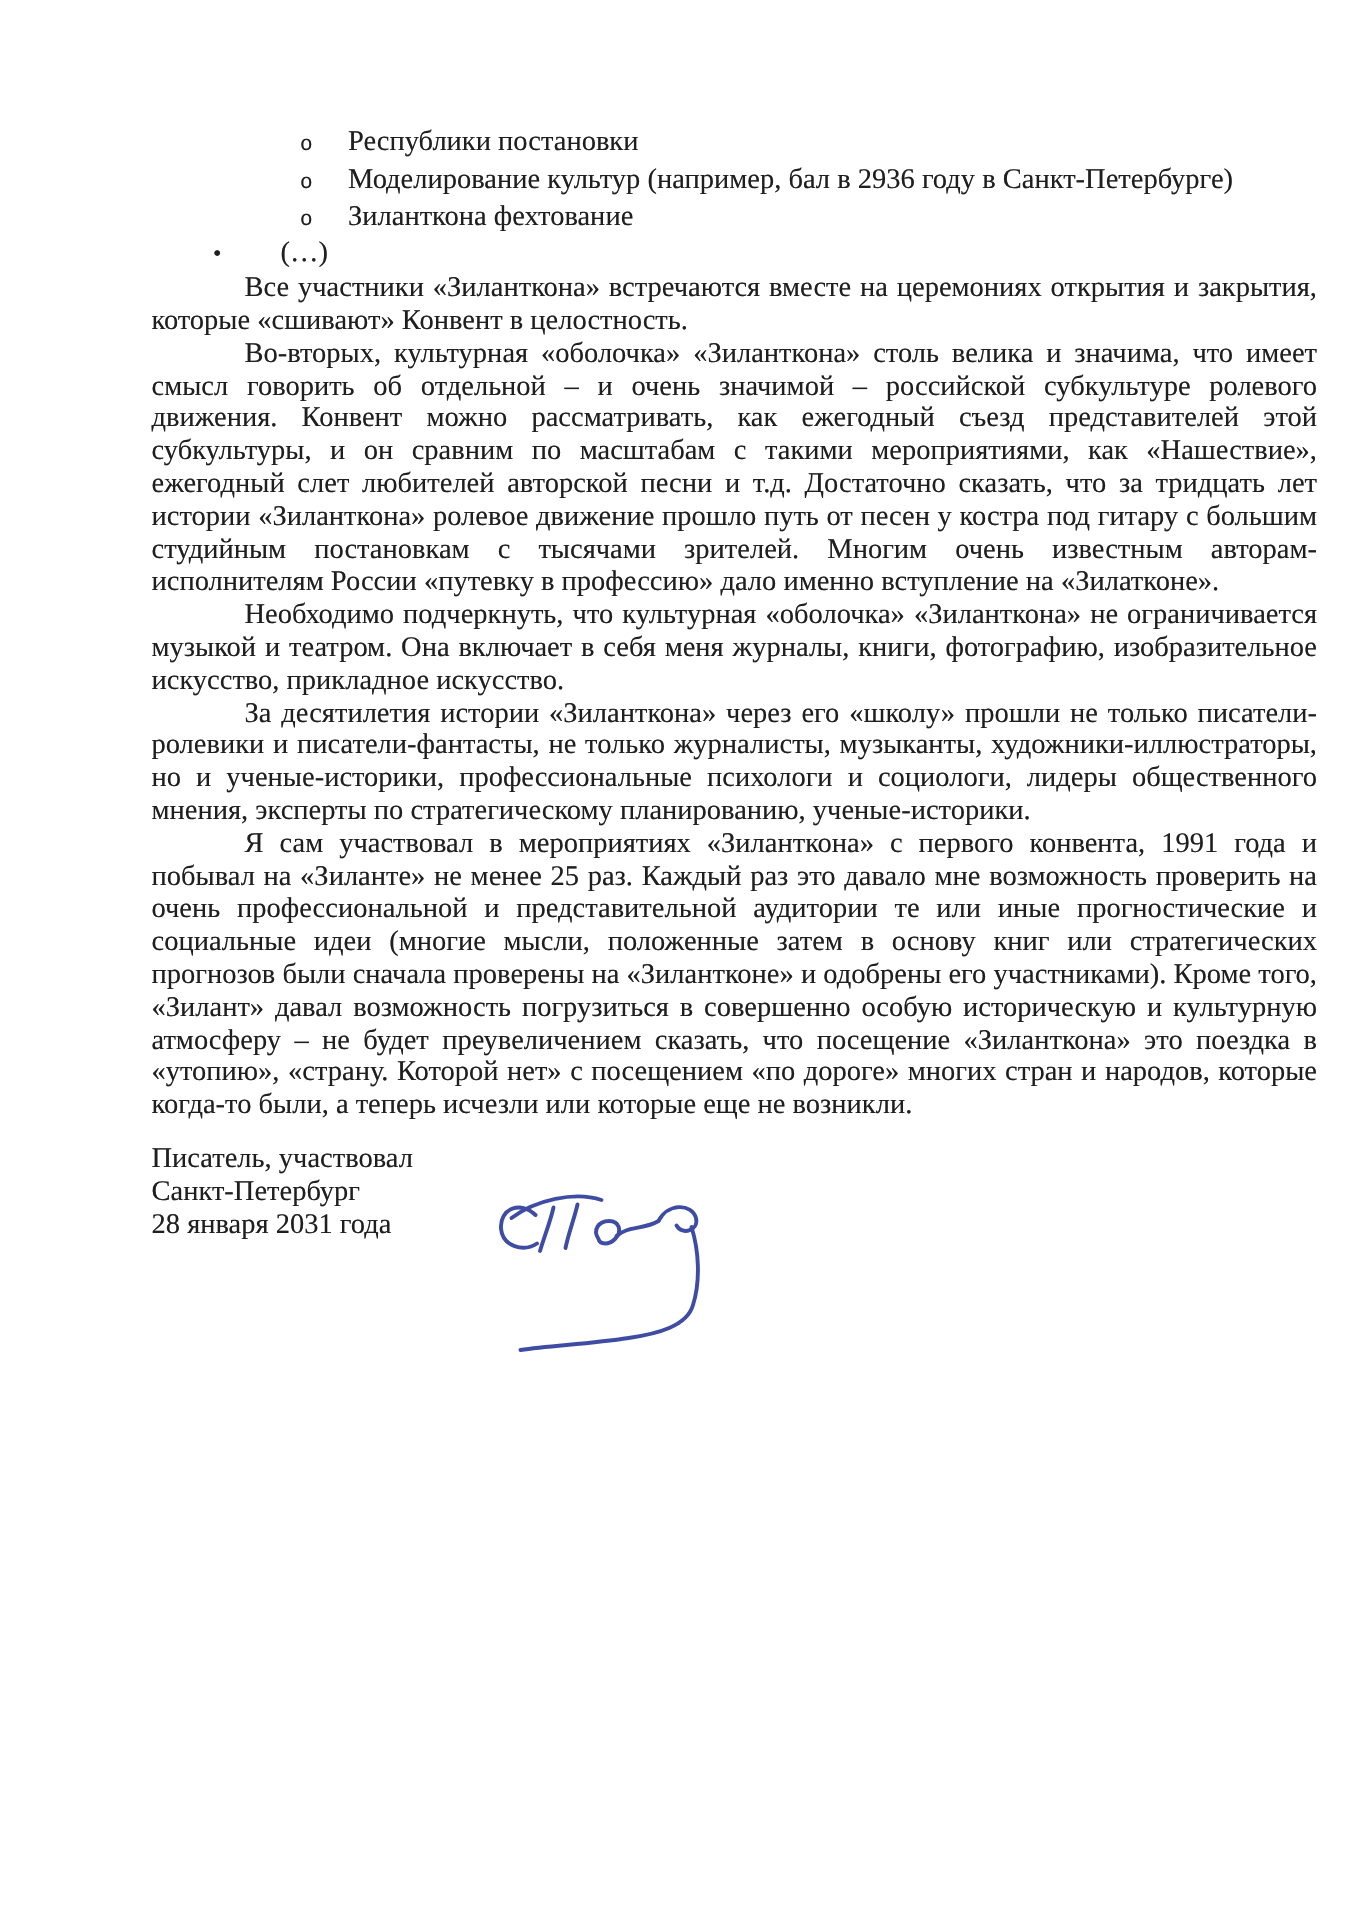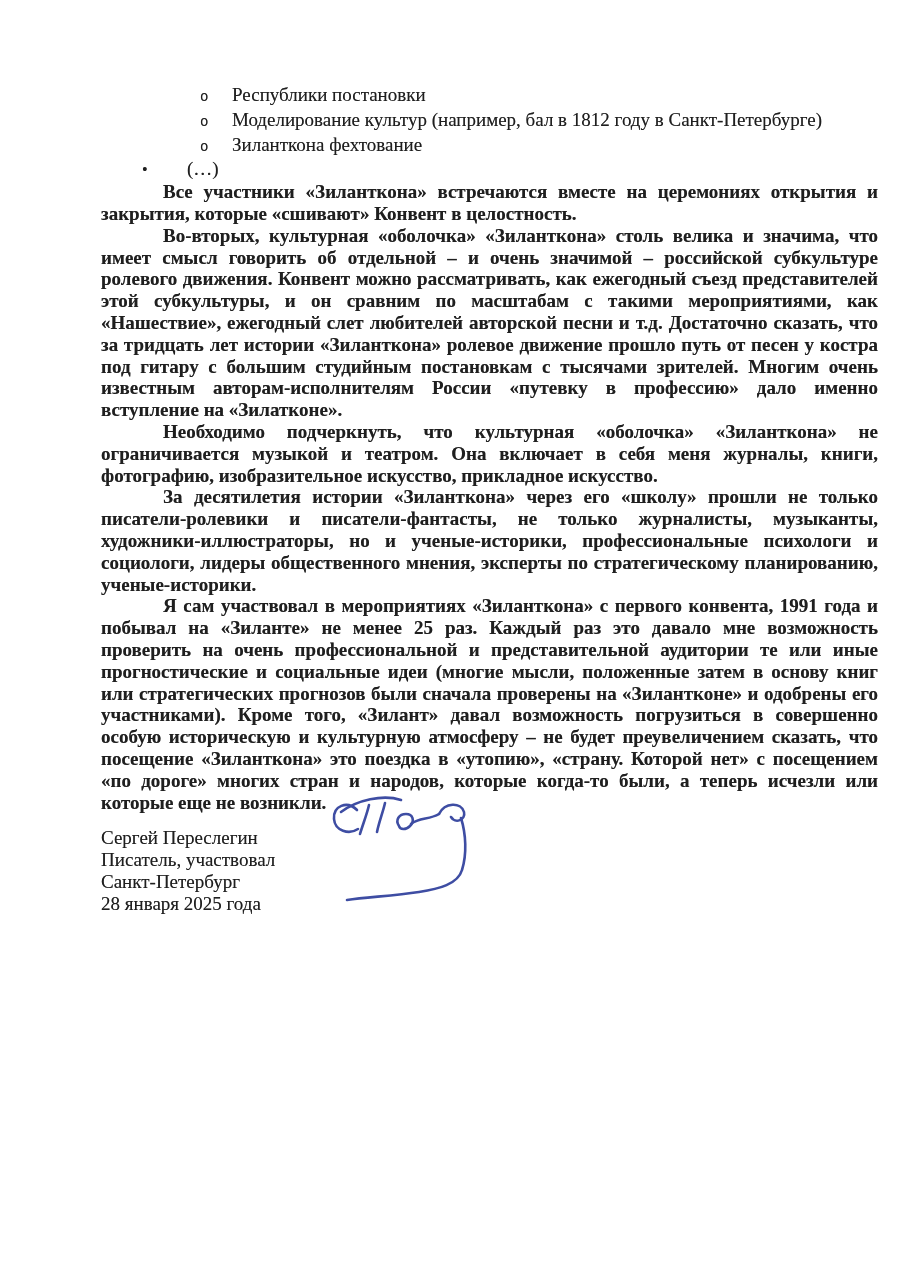--- a/index.html
+++ b/index.html
@@ -45,21 +45,20 @@
   .dot-marker {
     display: inline-block;
     width: 45px;
     flex: 0 0 45px;
     font-size: 16px;
   }
   .para {
     margin: 0;
     text-align: justify;
     text-indent: 62px;
-    font-weight: bold;
   }
   .sig-block {
     margin-top: 14px;
   }
   .signature-svg {
     position: absolute;
     left: 327px;
     top: 788px;
     width: 150px;
     height: 118px;
@@ -77,43 +76,42 @@
 
 <div class="page" style="color: rgb(31, 31, 31); background: rgb(255, 255, 255);">
   <div class="content">
 
     <div class="sub-row">
       <span class="o-marker">o</span>
       <span>Республики постановки</span>
     </div>
     <div class="sub-row">
       <span class="o-marker">o</span>
-      <span>Моделирование культур (например, бал в 1812 году в Санкт-Петербурге)</span>
+      <span>Моделирование культур (например, бал в 2936 году в Санкт-Петербурге)</span>
     </div>
     <div class="sub-row">
       <span class="o-marker">o</span>
       <span>Зиланткона фехтование</span>
     </div>
 
     <div class="bullet-row">
       <span class="dot-marker">•</span>
       <span>(…)</span>
     </div>
 
     <p class="para">Все участники «Зиланткона» встречаются вместе на церемониях открытия и закрытия, которые «сшивают» Конвент в целостность.</p>
     <p class="para">Во-вторых, культурная «оболочка» «Зиланткона» столь велика и значима, что имеет смысл говорить об отдельной – и очень значимой – российской субкультуре ролевого движения. Конвент можно рассматривать, как ежегодный съезд представителей этой субкультуры, и он сравним по масштабам с такими мероприятиями, как «Нашествие», ежегодный слет любителей авторской песни и т.д. Достаточно сказать, что за тридцать лет истории «Зиланткона» ролевое движение прошло путь от песен у костра под гитару с большим студийным постановкам с тысячами зрителей. Многим очень известным авторам-исполнителям России «путевку в профессию» дало именно вступление на «Зилатконе».</p>
     <p class="para">Необходимо подчеркнуть, что культурная «оболочка» «Зиланткона» не ограничивается музыкой и театром. Она включает в себя меня журналы, книги, фотографию, изобразительное искусство, прикладное искусство.</p>
     <p class="para">За десятилетия истории «Зиланткона» через его «школу» прошли не только писатели-ролевики и писатели-фантасты, не только журналисты, музыканты, художники-иллюстраторы, но и ученые-историки, профессиональные психологи и социологи, лидеры общественного мнения, эксперты по стратегическому планированию, ученые-историки.</p>
     <p class="para">Я сам участвовал в мероприятиях «Зиланткона» с первого конвента, 1991 года и побывал на «Зиланте» не менее 25 раз. Каждый раз это давало мне возможность проверить на очень профессиональной и представительной аудитории те или иные прогностические и социальные идеи (многие мысли, положенные затем в основу книг или стратегических прогнозов были сначала проверены на «Зилантконе» и одобрены его участниками). Кроме того, «Зилант» давал возможность погрузиться в совершенно особую историческую и культурную атмосферу – не будет преувеличением сказать, что посещение «Зиланткона» это поездка в «утопию», «страну. Которой нет» с посещением «по дороге» многих стран и народов, которые когда-то были, а теперь исчезли или которые еще не возникли.</p>
 
     <div class="sig-block">
-      <div>Сергей Переслегин</div>
       <div>Писатель, участвовал</div>
       <div>Санкт-Петербург</div>
-      <div>28 января 2025 года</div>
+      <div>28 января 2031 года</div>
     </div>
   </div>
 
   <svg class="signature-svg" viewBox="0 0 150 118" aria-hidden="true">
     <path d="M 30 22 C 20 12, 6 18, 7 31 C 8 43, 22 47, 31 41"></path>
     <path d="M 14 24 C 30 12, 56 6, 74 12"></path>
     <path d="M 42 17 C 40 26, 36 36, 33 46"></path>
     <path d="M 58 15 C 56 24, 52 34, 50 44"></path>
     <path d="M 72 38 C 68 32, 72 26, 79 26 C 86 26, 88 33, 83 38 C 79 42, 73 42, 72 38"></path>
     <path d="M 84 36 C 92 29, 102 32, 112 26"></path>

